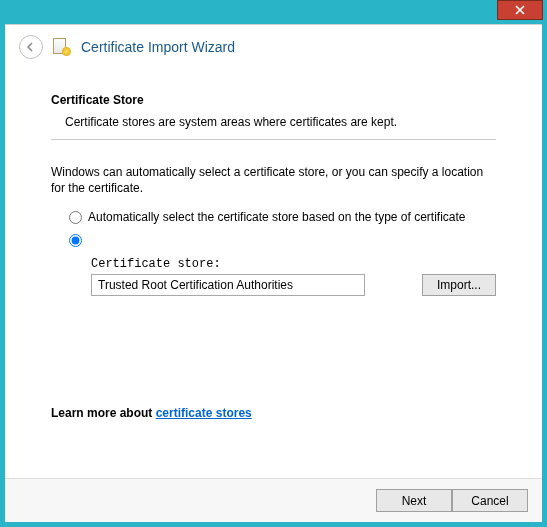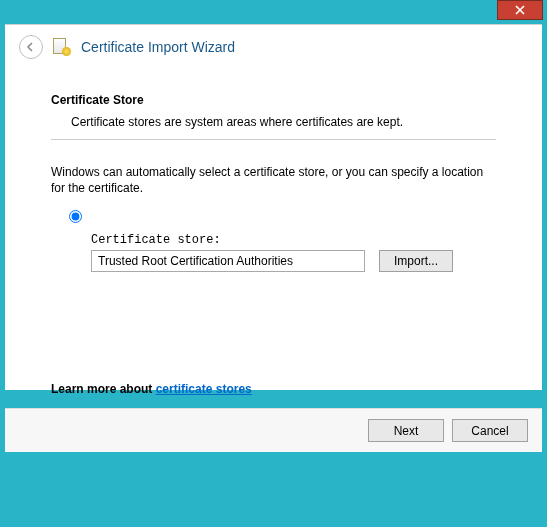--- a/index.html
+++ b/index.html
@@ -28,21 +28,21 @@
       align-items: center;
       justify-content: center;
       font-size: 11px;
       font-weight: bold;
       margin-right: 4px;
       cursor: pointer;
     }
     .window {
       background: #fff;
       margin: 0 5px 5px 5px;
-      height: 366px;
+      height: 498px;
       display: flex;
       flex-direction: column;
       border-top: 1px solid #d0d0d0;
     }
     .header {
       display: flex;
       align-items: center;
       padding: 10px 14px 8px 14px;
       gap: 10px;
     }
@@ -91,21 +91,21 @@
       padding: 26px 46px 12px 46px;
       color: #000;
     }
     .section-heading {
       font-weight: bold;
       font-size: 12px;
       margin-bottom: 8px;
     }
     .section-desc {
       font-size: 12px;
-      margin-left: 20px;
+      margin-left: 14px;
       margin-bottom: 10px;
     }
     .hr {
       border: none;
       border-top: 1px solid #ccc;
       margin-bottom: 24px;
     }
     .body-text {
       font-size: 12px;
       margin-bottom: 14px;
@@ -131,20 +131,21 @@
     }
     .store-label {
       font-size: 12px;
       margin-bottom: 3px;
       font-family: Liberation Mono, monospace;
     }
     .store-row {
       display: flex;
       gap: 14px;
       align-items: center;
+      justify-content: space-between;
     }
     .store-input {
       width: 274px;
       height: 22px;
       border: 1px solid #a9a9a9;
       padding: 2px 6px;
       font-size: 12px;
       font-family: inherit;
       background: #fff;
     }
@@ -165,21 +166,20 @@
     .learn-more a {
       color: #0066cc;
       text-decoration: underline;
       cursor: pointer;
     }
     .footer {
       border-top: 1px solid #ddd;
       padding: 10px 14px;
       display: flex;
       justify-content: flex-end;
-      gap: 8px;
       background: #f7f7f7;
     }
     .footer button {
       width: 76px;
       height: 23px;
       background: #e8e8e8;
       border: 1px solid #a0a0a0;
       font-size: 12px;
       font-family: inherit;
       cursor: pointer;
@@ -211,20 +211,24 @@
   </div>
 
   <div class="content">
     <div class="section-heading">Certificate Store</div>
     <div class="section-desc">Certificate stores are system areas where certificates are kept.</div>
     <hr class="hr">
 
     <div class="body-text">Windows can automatically select a certificate store, or you can specify a location for the certificate.</div>
 
     <div class="radio-group">
+      <label class="radio-row">
+        <input type="radio" name="store" style="">
+        <span>Automatically select the certificate store based on the type of certificate</span>
+      </label>
       <label class="radio-row">
         <input type="radio" name="store" checked="" style="">
       </label>
 
       <div class="store-block">
         <div class="store-label">Certificate store:</div>
         <div class="store-row">
           <input class="store-input" type="text" readonly="" value="Trusted Root Certification Authorities" style="">
           <button class="browse-btn">Import...</button>
         </div>

